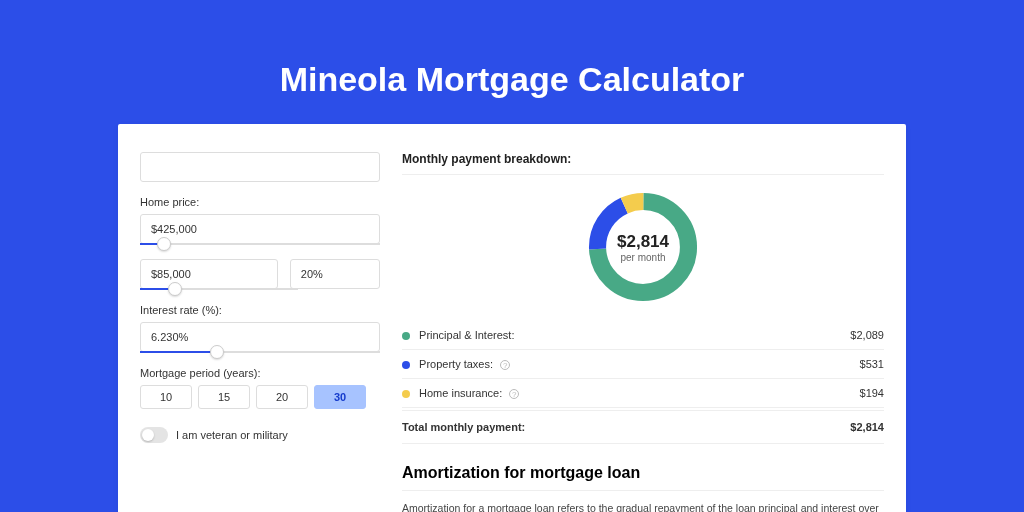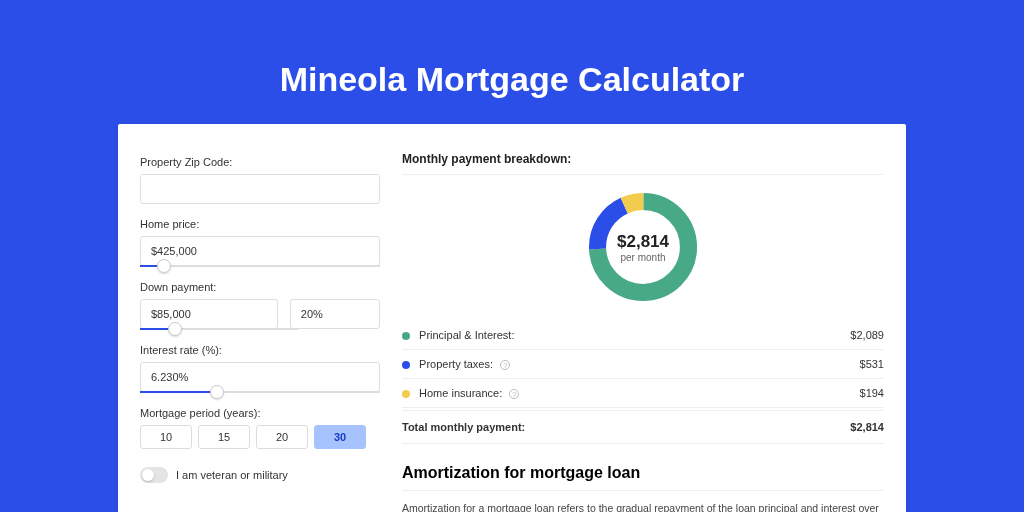--- a/index.html
+++ b/index.html
@@ -127,35 +127,33 @@
 </head>
 <body>
 
 <h1 class="page-title">Mineola Mortgage Calculator</h1>
 
 <div class="card">
 
   <div class="col-left">
 
     <div class="field">
-      <div class="label">Property Zip Code:</div>
       <input class="input" value="" style="">
     </div>
 
     <div class="field">
       <div class="label">Home price:</div>
       <input class="input" value="$425,000" style="">
       <div class="slider-line">
         <div class="filled" style="width:10%"></div>
         <div class="thumb" style="left:10%"></div>
       </div>
     </div>
 
     <div class="field">
-      <div class="label">Down payment:</div>
       <div class="row-two">
         <input class="input" value="$85,000" style="">
         <input class="input" value="20%" style="">
       </div>
       <div class="slider-line" style="width:66%">
         <div class="filled" style="width:22%"></div>
         <div class="thumb" style="left:22%"></div>
       </div>
     </div>
 

